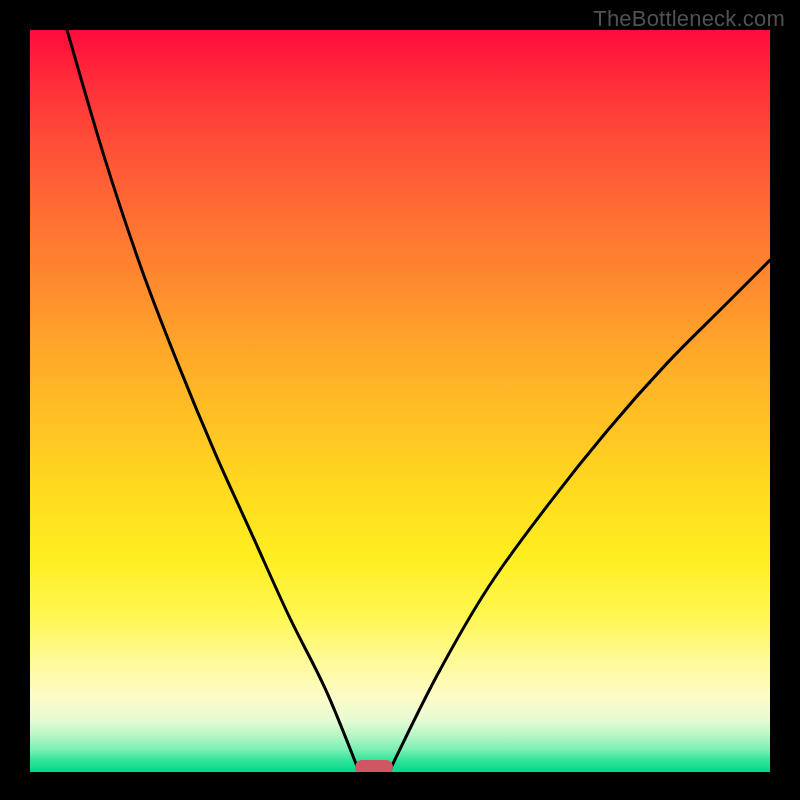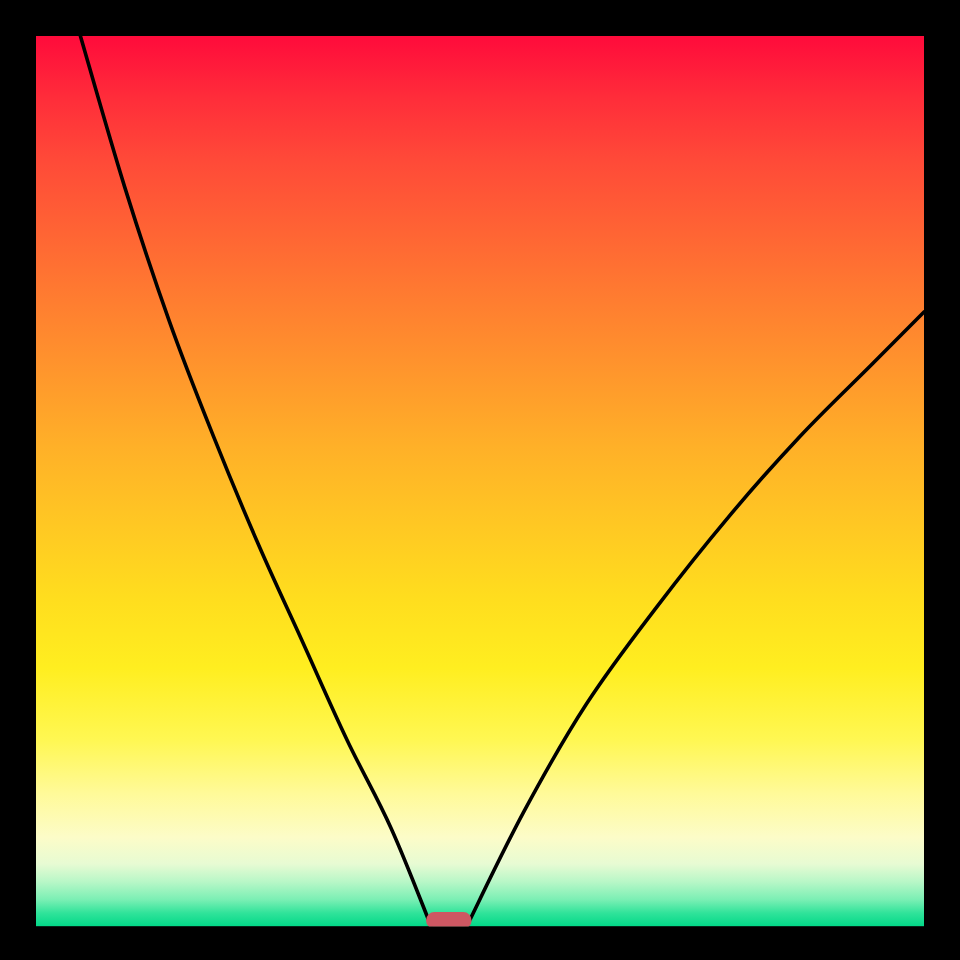--- a/index.html
+++ b/index.html
@@ -74,20 +74,21 @@
     background: #cd5762;
     bottom: -2px;
     transform: translateX(-50%);
   }
 </style>
 </head>
 <body>
 
 <div class="outer">
 
+  <div class="watermark">TheBottleneck.com</div>
 
   <div class="plot">
     <div class="gradient"></div>
 
     <svg class="curves" viewBox="0 0 740 742" preserveAspectRatio="none">
       <path d="M 37 0 C 43.66 22.705199999999998, 60.68 83.4008, 74 126.13999999999999 C 87.32 168.87919999999997, 97.68 200.04319999999996, 111 237.43999999999994 C 124.32 274.8367999999999, 134.68 300.51, 148 333.9 C 161.32 367.28999999999996, 171.68 392.2212, 185 422.94 C 198.32 453.6588, 208.68 475.1768, 222 504.56 C 235.32 533.9432, 245.68 558.1324000000001, 259 586.1800000000001 C 272.32 614.2276, 283.346 632.3324, 296 660.38 C 308.654 688.4276, 323.306 727.3084, 329.3 742" id="left-path" fill="none" stroke="#000" stroke-width="3" stroke-linecap="round"></path>
       <path d="M 358.9 742 C 367.558 724.6372, 389.01800000000003 678.93, 407.00000000000006 645.54 C 424.9820000000001 612.15, 438.82000000000005 587.2188, 458.8 556.5 C 478.78 525.7812, 496.688 502.9276, 518 474.88 C 539.312 446.8324, 555.888 426.0564, 577.2 400.68 C 598.5120000000001 375.3036, 615.088 356.60519999999997, 636.4 333.9 C 657.712 311.1948, 676.9519999999999 293.2384, 695.5999999999999 274.54 C 714.2479999999999 255.84160000000003, 732.008 238.03360000000004, 740 230.02000000000004" id="right-path" fill="none" stroke="#000" stroke-width="3" stroke-linecap="round"></path>
     </svg>
 
     <div class="marker" id="marker" style="left: 344.1px; background: rgb(205, 87, 98);"></div>

